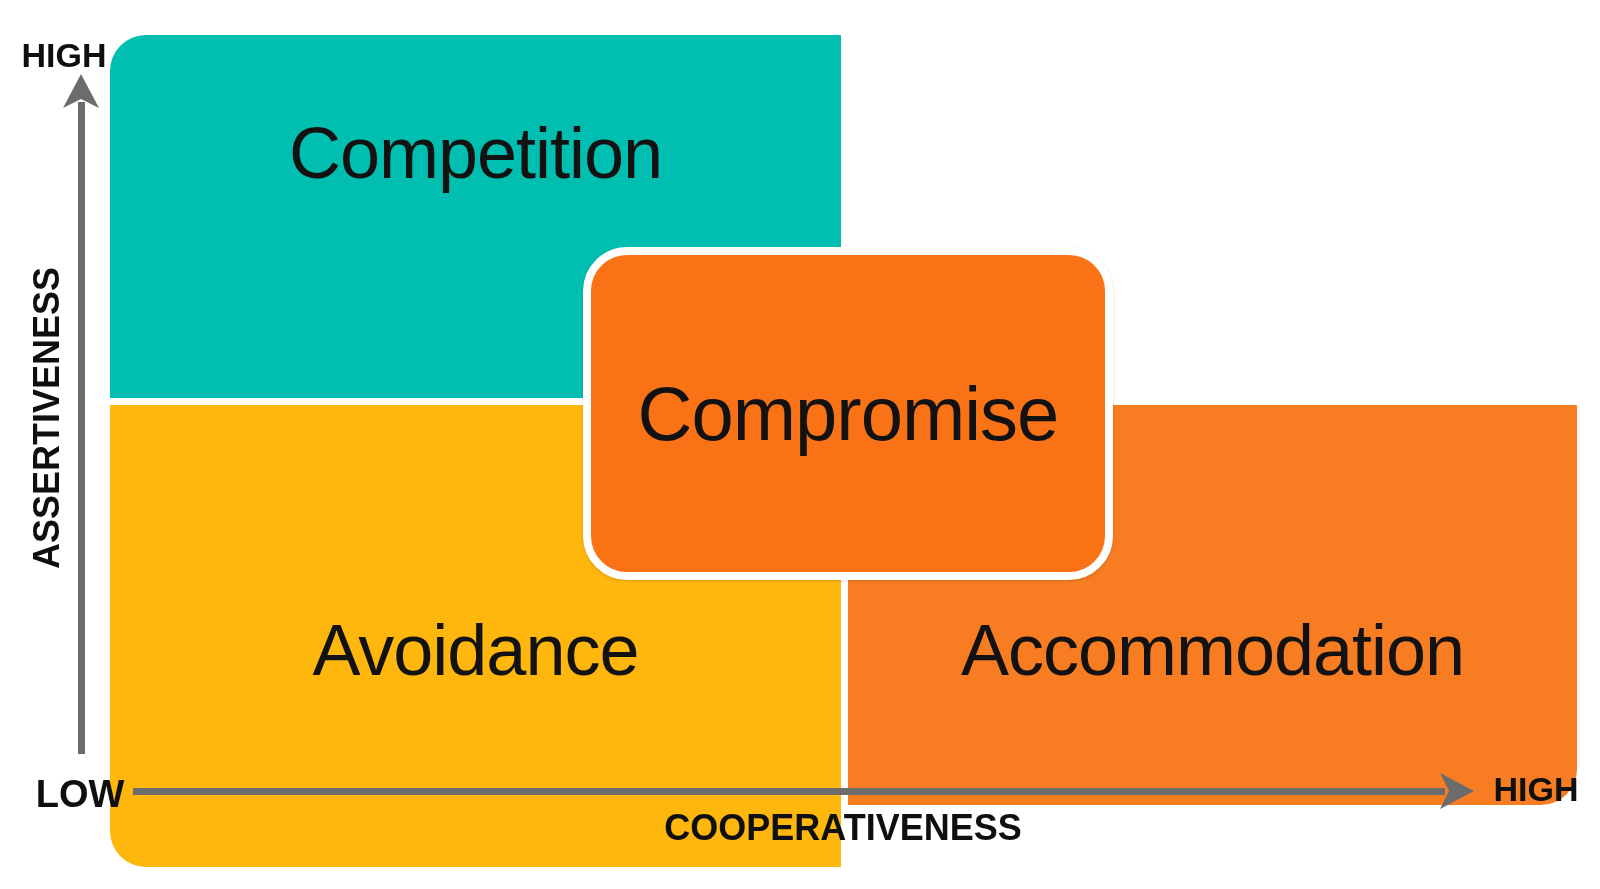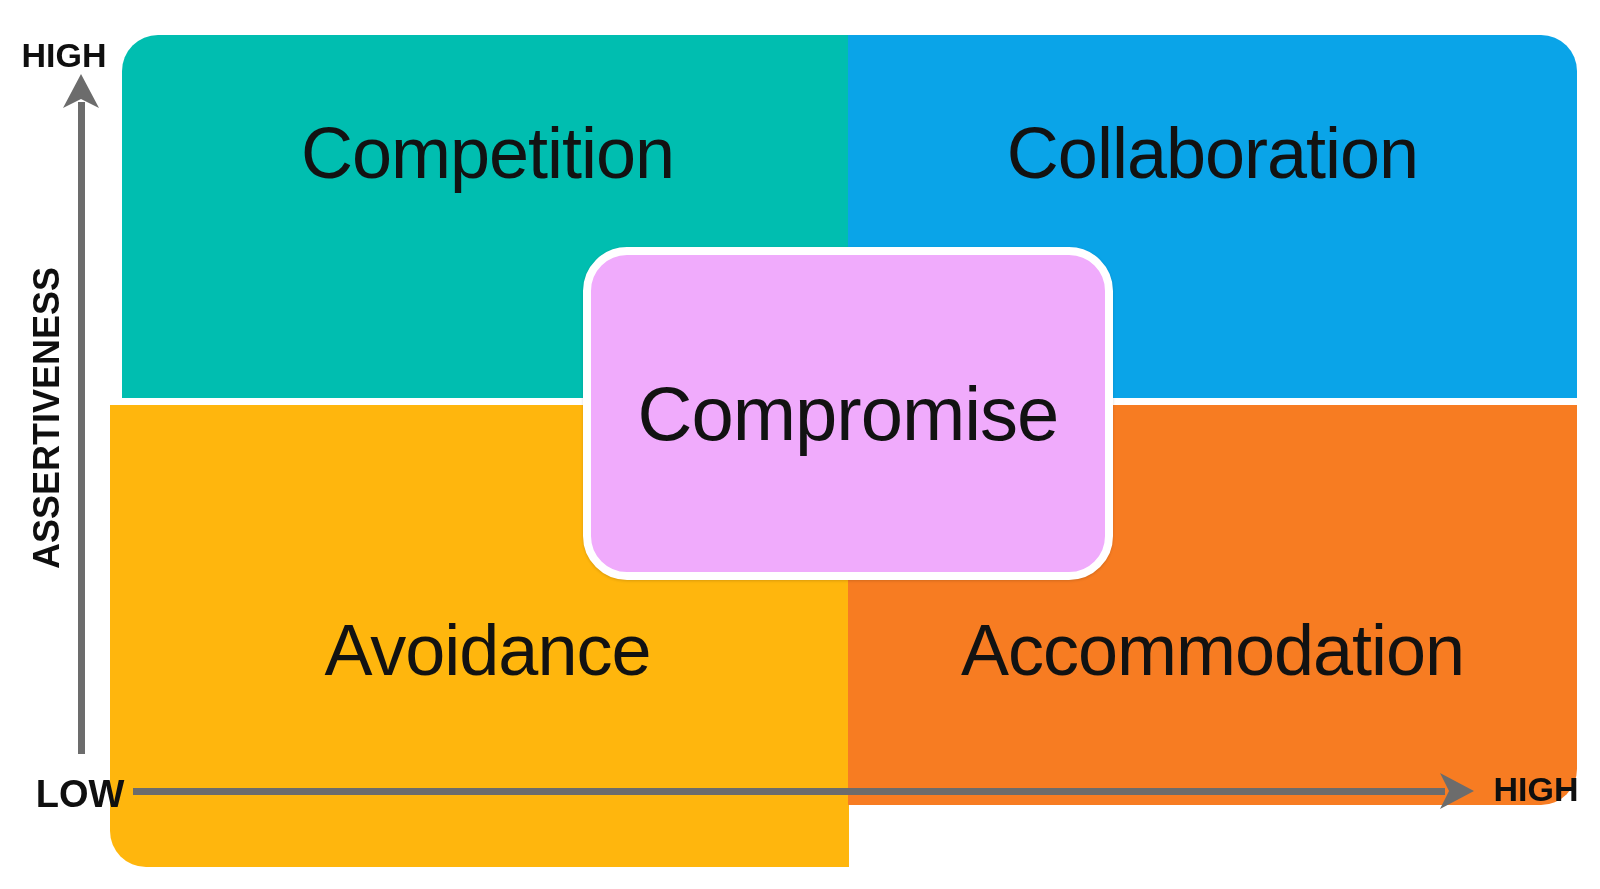--- a/index.html
+++ b/index.html
@@ -5,23 +5,23 @@
   html, body { margin: 0; padding: 0; background: #ffffff; }
   body { font-family: "Liberation Sans", "DejaVu Sans", sans-serif; }
   .canvas {
     position: relative;
     width: 1600px;
     height: 889px;
     background: #ffffff;
     overflow: hidden;
   }
   .quadrant { position: absolute; }
-  .q-tl { left: 122px; top: 35px;  width: 731px; height: 363px; border-radius: 36px 0 0 0; }
+  .q-tl { left: 110px; top: 35px;  width: 731px; height: 363px; border-radius: 36px 0 0 0; }
   .q-tr { left: 848px; top: 35px;  width: 729px; height: 363px; border-radius: 0 36px 0 0; }
-  .q-bl { left: 110px; top: 405px; width: 731px; height: 462px; border-radius: 0 0 0 36px; padding-left: 8px; }
+  .q-bl { left: 110px; top: 405px; width: 731px; height: 462px; border-radius: 0 0 0 36px; }
   .q-br { left: 848px; top: 405px; width: 729px; height: 400px; border-radius: 0 0 36px 0; }
 
   .q-label {
     position: absolute;
     width: 100%;
     text-align: center;
     font-size: 72px;
     font-weight: 400;
     line-height: 72px;
     letter-spacing: -1px;
@@ -75,33 +75,30 @@
 </style>
 </head>
 <body>
 
 <div class="canvas">
 
   <div class="quadrant q-tl" style="background-color: rgb(0, 190, 176);">
     <div class="q-label q-label-top">Competition</div>
   </div>
 
-  <div class="quadrant q-tr" style="background-color: rgb(10, 164, 232);">
-    <div class="q-label q-label-top">Collaboration</div>
-  </div>
 
   <div class="quadrant q-bl" style="background-color: rgb(255, 182, 13);">
     <div class="q-label q-label-bottom">Avoidance</div>
   </div>
 
   <div class="quadrant q-br" style="background-color: rgb(247, 124, 34);">
     <div class="q-label q-label-bottom">Accommodation</div>
   </div>
 
-  <div class="center-card" style="background-color: #f0abfc; border-color: rgb(255, 255, 255);">
+  <div class="center-card" style="background-color: #f97316; border-color: rgb(255, 255, 255);">
     <div class="card-label">Compromise</div>
   </div>
 
   <div class="axis-shaft shaft-y" style="background-color: rgb(108, 108, 108);"></div>
   <svg class="arrowhead head-y" width="36" height="34" viewBox="0 0 36 34">
     <polygon points="18,0 36,34 18,25 0,34" style="fill: rgb(108, 108, 108);"></polygon>
   </svg>
 
   <div class="axis-shaft shaft-x" style="background-color: rgb(108, 108, 108);"></div>
   <svg class="arrowhead head-x" width="34" height="36" viewBox="0 0 34 36">
@@ -109,14 +106,15 @@
   </svg>
 
   <div class="axis-text lbl-high-top">HIGH</div>
 
   <div class="axis-text lbl-y-title">ASSERTIVENESS</div>
 
   <div class="axis-text lbl-low">LOW</div>
 
   <div class="axis-text lbl-high-right">HIGH</div>
 
+  <div class="axis-text lbl-x-title">COOPERATIVENESS</div>
 
 </div>
 
 </body></html>

